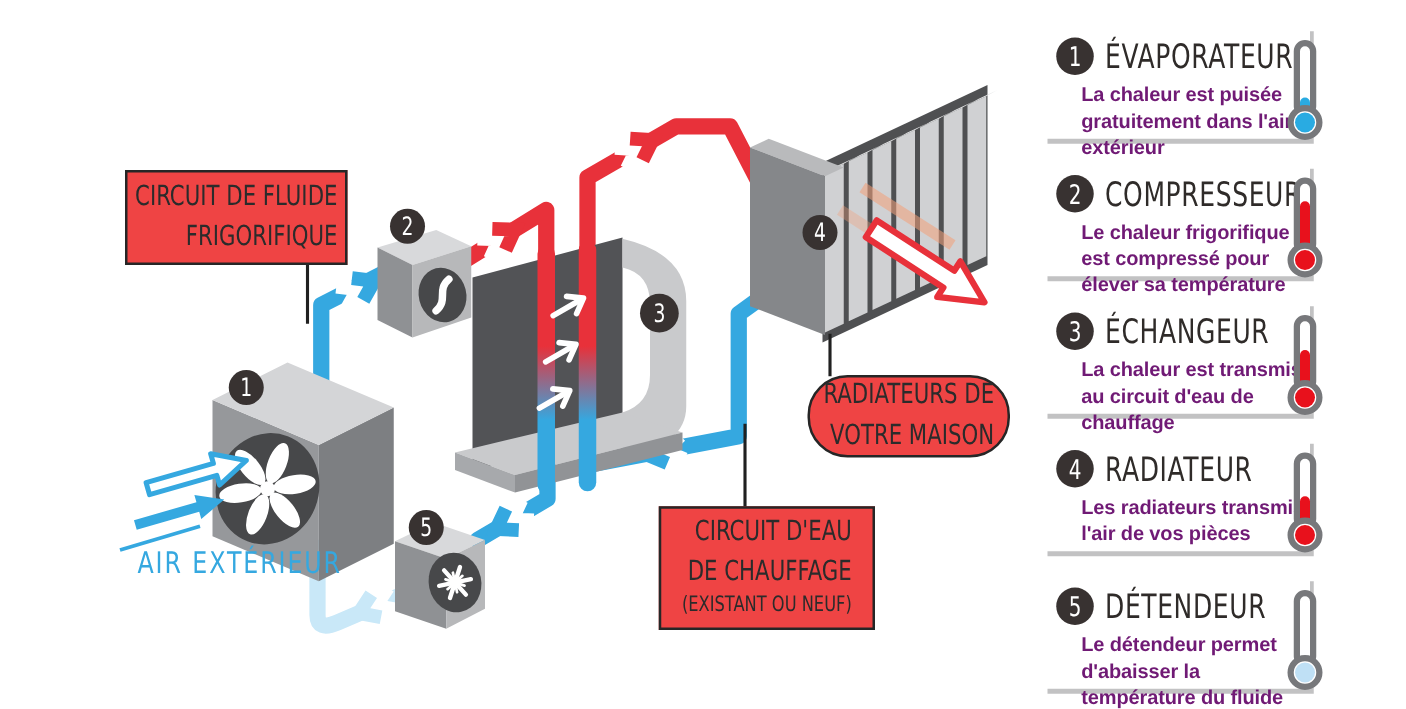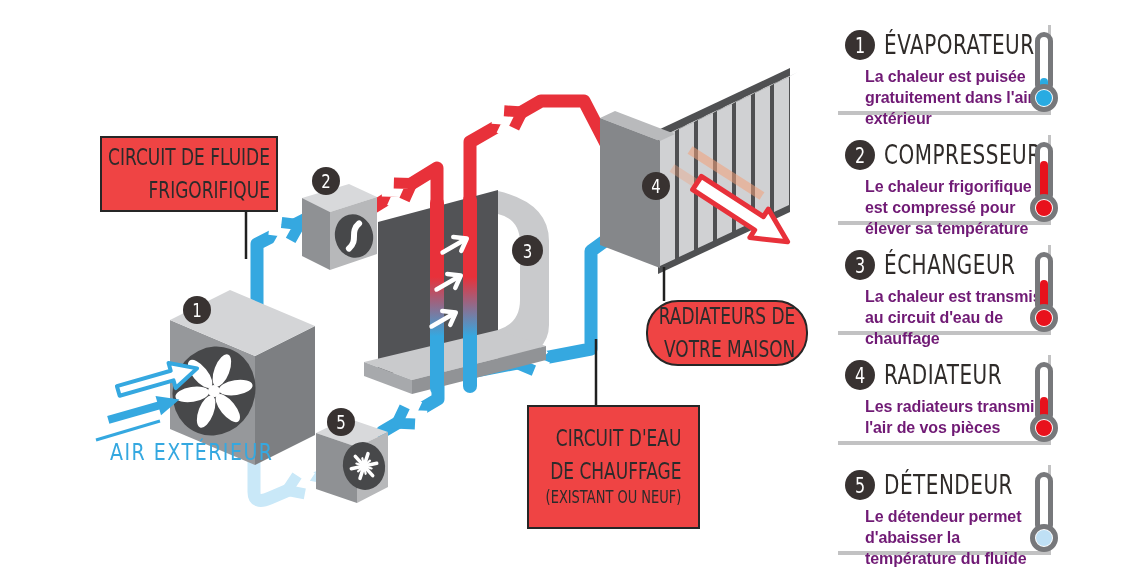--- a/index.html
+++ b/index.html
@@ -224,21 +224,21 @@
     </div>
   </div>
 
   <div class="labelbox" style="left:646px;top:300px;width:162px;height:66px;border-radius:32px;">
     <div class="inner">
       <div class="l1">RADIATEURS DE</div>
       <div class="l2">VOTRE MAISON</div>
     </div>
   </div>
 
-  <div class="labelbox" style="left:527px;top:405px;width:173px;height:124px;">
+  <div class="labelbox" style="left:527px;top:405px;width:173px;height:99px;">
     <div class="inner">
       <div class="l1">CIRCUIT D'EAU</div>
       <div class="l2">DE CHAUFFAGE</div>
       <div class="l3">(EXISTANT OU NEUF)</div>
     </div>
   </div>
 
   <div class="air-label" style="left: 110px; top: 440px; color: rgb(53, 168, 224);">AIR EXTÉRIEUR</div>
 
   <div class="dbadge" style="left:183px;top:296px;">

